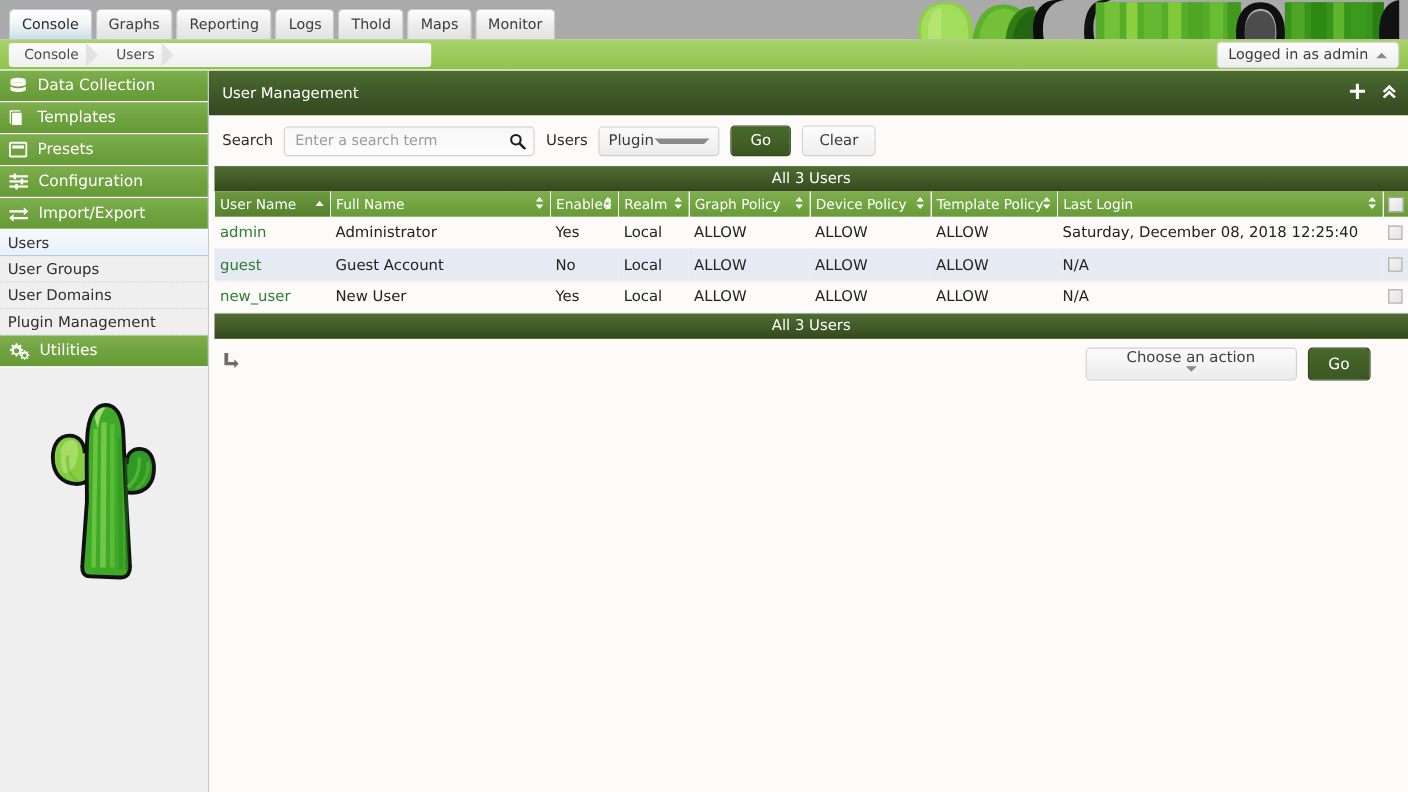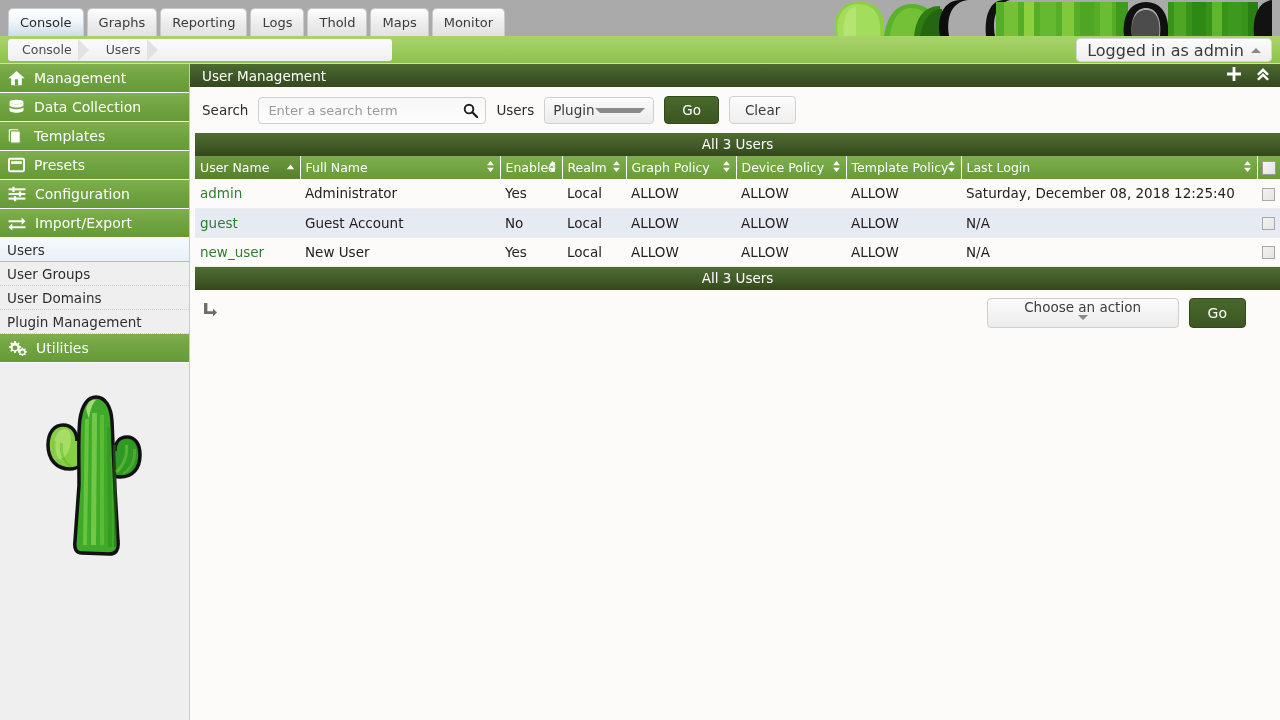--- a/index.html
+++ b/index.html
@@ -99,21 +99,21 @@
     position: absolute;
     right: 8px; top: 2px;
     height: 24px;
     padding: 0 10px;
     background: linear-gradient(to bottom, #fcfcfc 0%, #eeeeee 100%);
     border: 1px solid #d6d6d6;
     border-radius: 4px;
     display: flex;
     align-items: center;
     gap: 7px;
-    font-size: 16px;
+    font-size: 13px;
     color: #3a3a3a;
     cursor: pointer;
   }
   .caret-up {
     width: 0; height: 0;
     border-left: 5px solid transparent;
     border-right: 5px solid transparent;
     border-bottom: 5px solid #8a8a8a;
   }
 
@@ -161,21 +161,21 @@
     justify-content: center;
   }
 
   
   .content {
     flex: 1;
     background: #fdfafa;
     overflow: hidden;
   }
   .panel-head {
-    height: 23px;
+    height: 41px;
     background: linear-gradient(to bottom, #4d6b31 0%, #3d5526 60%, #34491f 100%);
     color: #ffffff;
     display: flex;
     align-items: center;
     padding: 0 10px 0 12px;
     font-size: 13.5px;
   }
   .panel-head .title { flex: 1; }
   .panel-head .hicons { display: flex; align-items: center; gap: 15px; }
 
@@ -414,29 +414,20 @@
   <div class="loginbox">
     <span>Logged in as admin</span>
     <span class="caret-up"></span>
   </div>
 </div>
 
 <div class="body-wrap">
 
   <div class="sidebar">
     <div id="nav-main-host">
-        <div class="nav-main">
-     <span>
-            <svg width="17" height="16" viewBox="0 0 18 16">
-              <path d="M9 0.5 L17.6 8.2 H14.6 V15.6 H3.4 V8.2 H0.4 Z" fill="#fff"></path>
-              <rect x="7.3" y="9.4" width="3.4" height="6.2" fill="#6fa33f"></rect>
-            </svg>
-          </span>
-     <span>Management</span>
-   </div>
         <div class="nav-main">
      <span>
             <svg width="17" height="16" viewBox="0 0 18 16">
               <ellipse cx="9" cy="2.6" rx="7.4" ry="2.4" fill="#fff"></ellipse>
               <path d="M1.6 2.6 v3.6 c0 1.3 3.3 2.4 7.4 2.4 s7.4-1.1 7.4-2.4 V2.6 c0 1.3-3.3 2.4-7.4 2.4 S1.6 3.9 1.6 2.6z" fill="#fff"></path>
               <path d="M1.6 8 v3.6 c0 1.3 3.3 2.4 7.4 2.4 s7.4-1.1 7.4-2.4 V8 c0 1.3-3.3 2.4-7.4 2.4 S1.6 9.3 1.6 8z" fill="#fff"></path>
             </svg>
           </span>
      <span>Data Collection</span>
    </div>

